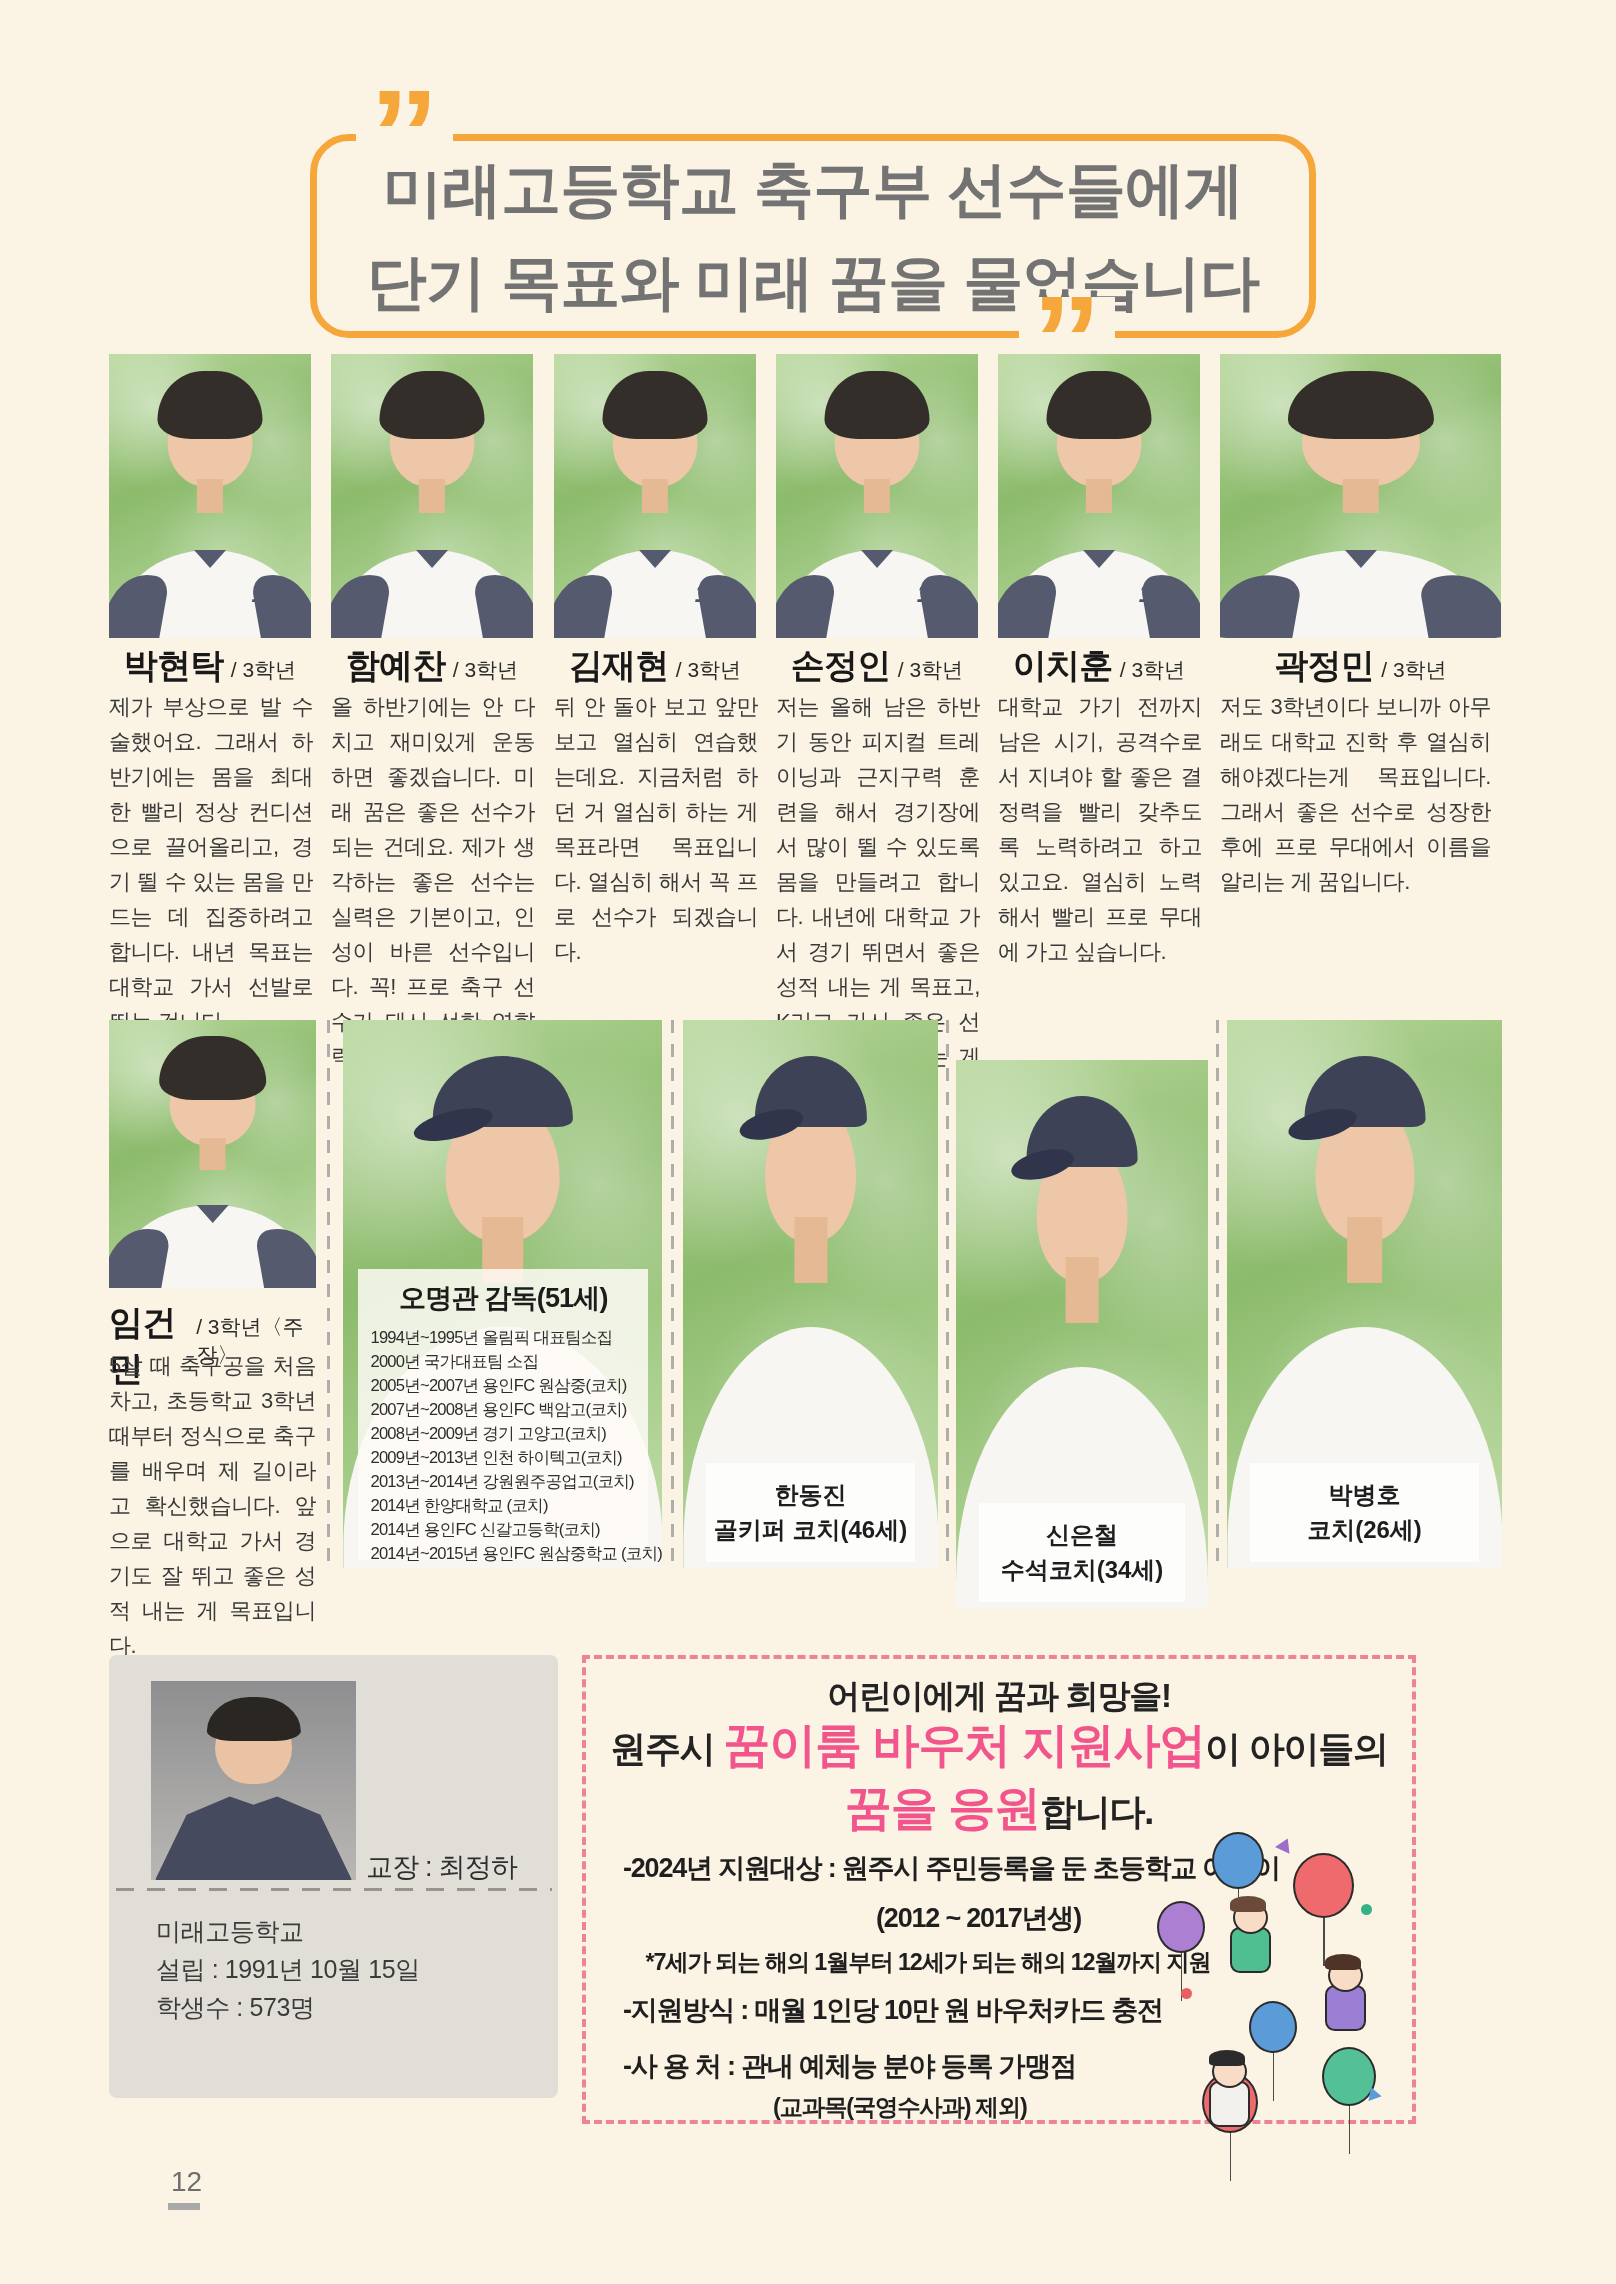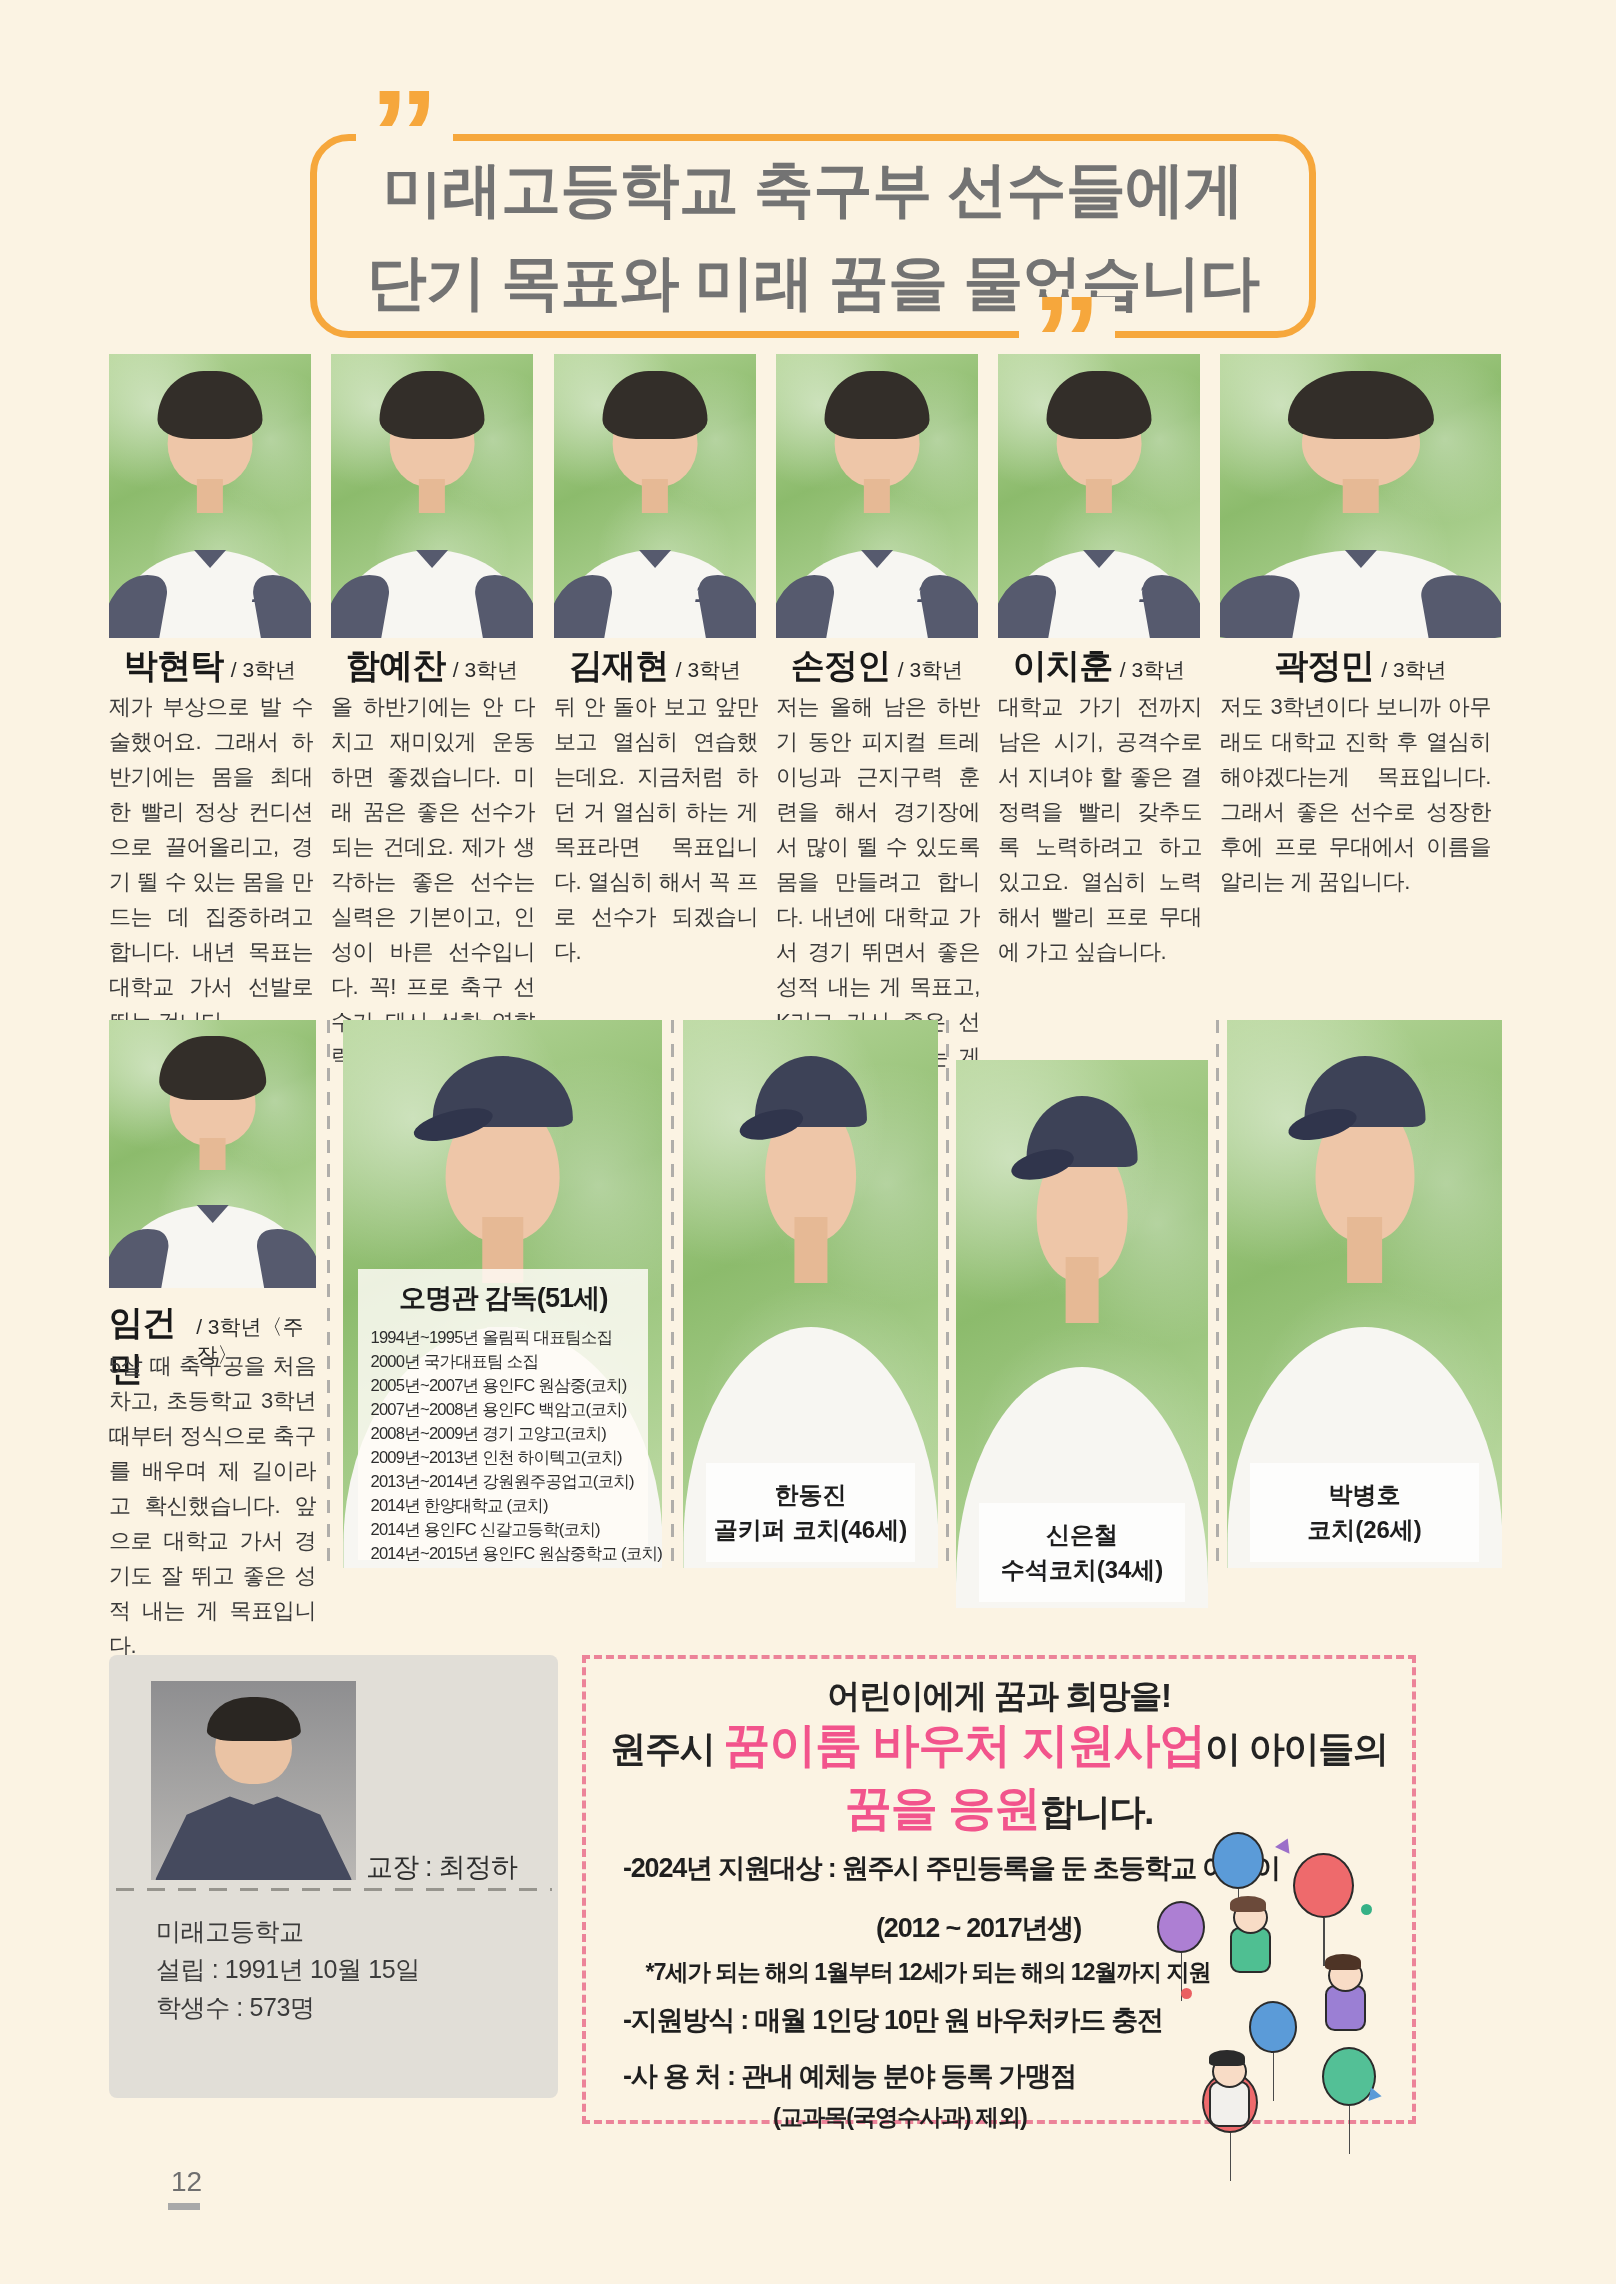--- a/index.html
+++ b/index.html
@@ -109,21 +109,21 @@
     border:4.8px dashed #ec8399;box-sizing:border-box;}
   .ad-line{position:absolute;width:100%;text-align:center;letter-spacing:-1.2px;}
   .ad-l1{top:14.5px;font-size:33px;font-weight:800;color:#232323;}
   .ad-l2{top:55px;}
   .ad-l3{top:118px;}
   .ad-black{font-size:36px;font-weight:800;color:#232323;}
   .ad-pink{font-size:47px;font-weight:800;}
   .ad-bullets{position:absolute;left:37px;top:191px;width:711px;letter-spacing:-1.2px;color:#1f1f1f;}
   .ad-b{font-weight:800;}
   .b1{font-size:27px;}
-  .b1b{font-size:27px;text-align:center;margin-top:24px;}
+  .b1b{font-size:27px;text-align:center;margin-top:14px;}
   .b2{font-size:23.4px;margin:9.7px 0 0 22.6px;}
   .b3{font-size:27px;margin-top:14.5px;}
   .b4{font-size:27px;margin-top:19.4px;}
   .b4b{font-size:23.4px;margin:7.3px 0 0 150px;}
   .b5{font-size:25px;margin:14.5px 0 0 14.5px;}
   
   .ad-illu{position:absolute;right:3.2px;top:171px;width:239px;height:289px;}
   .balloon{position:absolute;border-radius:50%;border:2.4px solid #2b2b2b;}
   .balloon::after{content:"";position:absolute;left:50%;bottom:-50px;width:1.6px;height:48px;
     background:#4a4a4a;}

